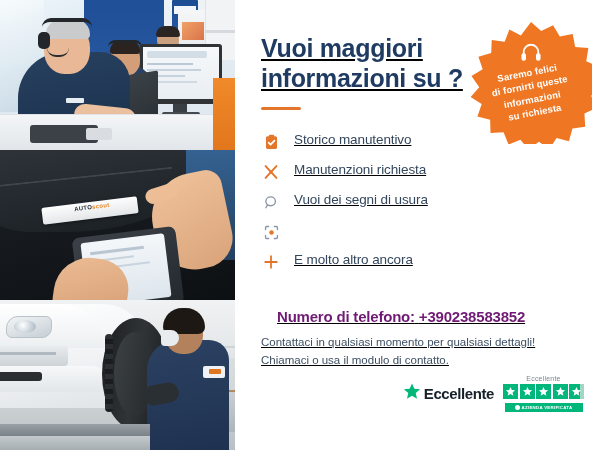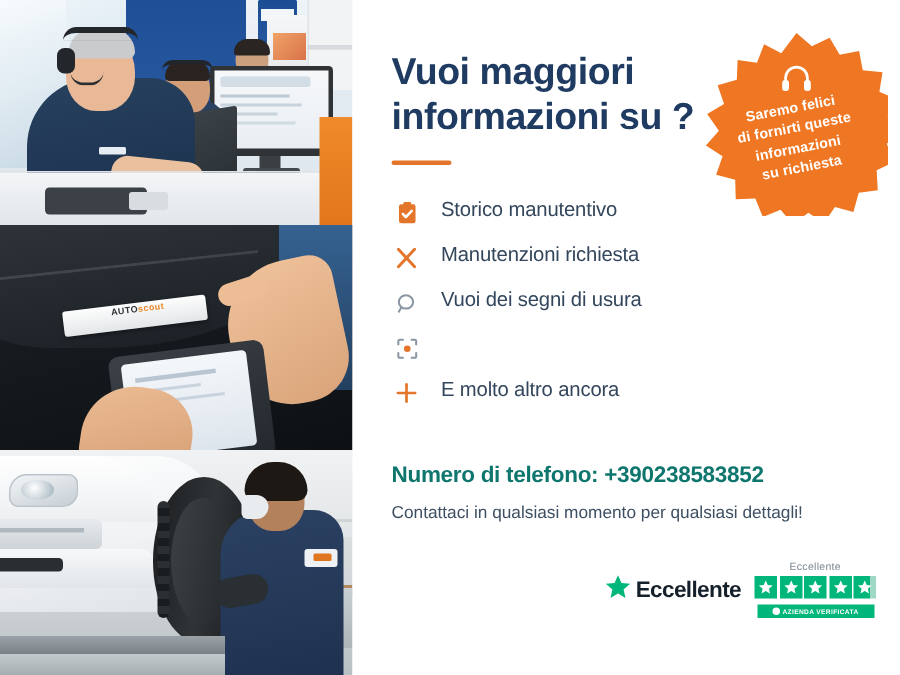--- a/index.html
+++ b/index.html
@@ -308,20 +308,21 @@
   .pw-badge-d { position:absolute; right:14px; top:69px; width:12px; height:5px; background:#e0761f; border-radius:1px; }
   .pw-bench { position:absolute; right:0; bottom:18px; width:80px; height:40px; background:linear-gradient(180deg,#c9cfd2,#aeb5b9); }
   .pw-wood { position:absolute; right:0; bottom:52px; width:70px; height:8px; background:#b2895c; }
 
   
   .content {
     flex: 1;
     position: relative;
     background: #ffffff;
     padding: 34px 22px 0 26px;
+    text-decoration: underline;
   }
 
   .heading {
     font-size: 25px;
     line-height: 1.18;
     font-weight: 700;
     color: #1f3b61;
     letter-spacing: -0.3px;
     max-width: 210px;
   }
@@ -401,22 +402,23 @@
     font-size: 13.5px;
     color: #33465c;
     letter-spacing: -0.1px;
   }
 
   
   .phone-line {
     margin-top: 26px;
     font-size: 15px;
     font-weight: 700;
-    color: #0f766e;
+    color: #701a75;
     letter-spacing: -0.2px;
+    margin-left: 16px;
   }
   .contact-text {
     margin-top: 9px;
     font-size: 11.5px;
     line-height: 1.55;
     color: #3d4f63;
   }
 
   
   .trust {
@@ -652,20 +654,21 @@
 
     </ul>
 
     <div class="phone-line">
       <span>Numero di telefono:</span>
       <span>+390238583852</span>
     </div>
 
     <div class="contact-text">
       <div>Contattaci in qualsiasi momento per qualsiasi dettagli!</div>
+      <div>Chiamaci o usa il modulo di contatto.</div>
     </div>
 
     <div class="trust">
       <div class="tp-logo">
         <span>
           <svg viewBox="0 0 22 21" width="18" height="17">
             <path d="M11 0.6l2.9 6.5 7.1.6-5.4 4.7 1.6 7-6.2-3.7-6.2 3.7 1.6-7L1 7.7l7.1-.6z" fill="#00b67a"></path>
           </svg>
         </span>
         <span class="tp-name">Eccellente</span>

